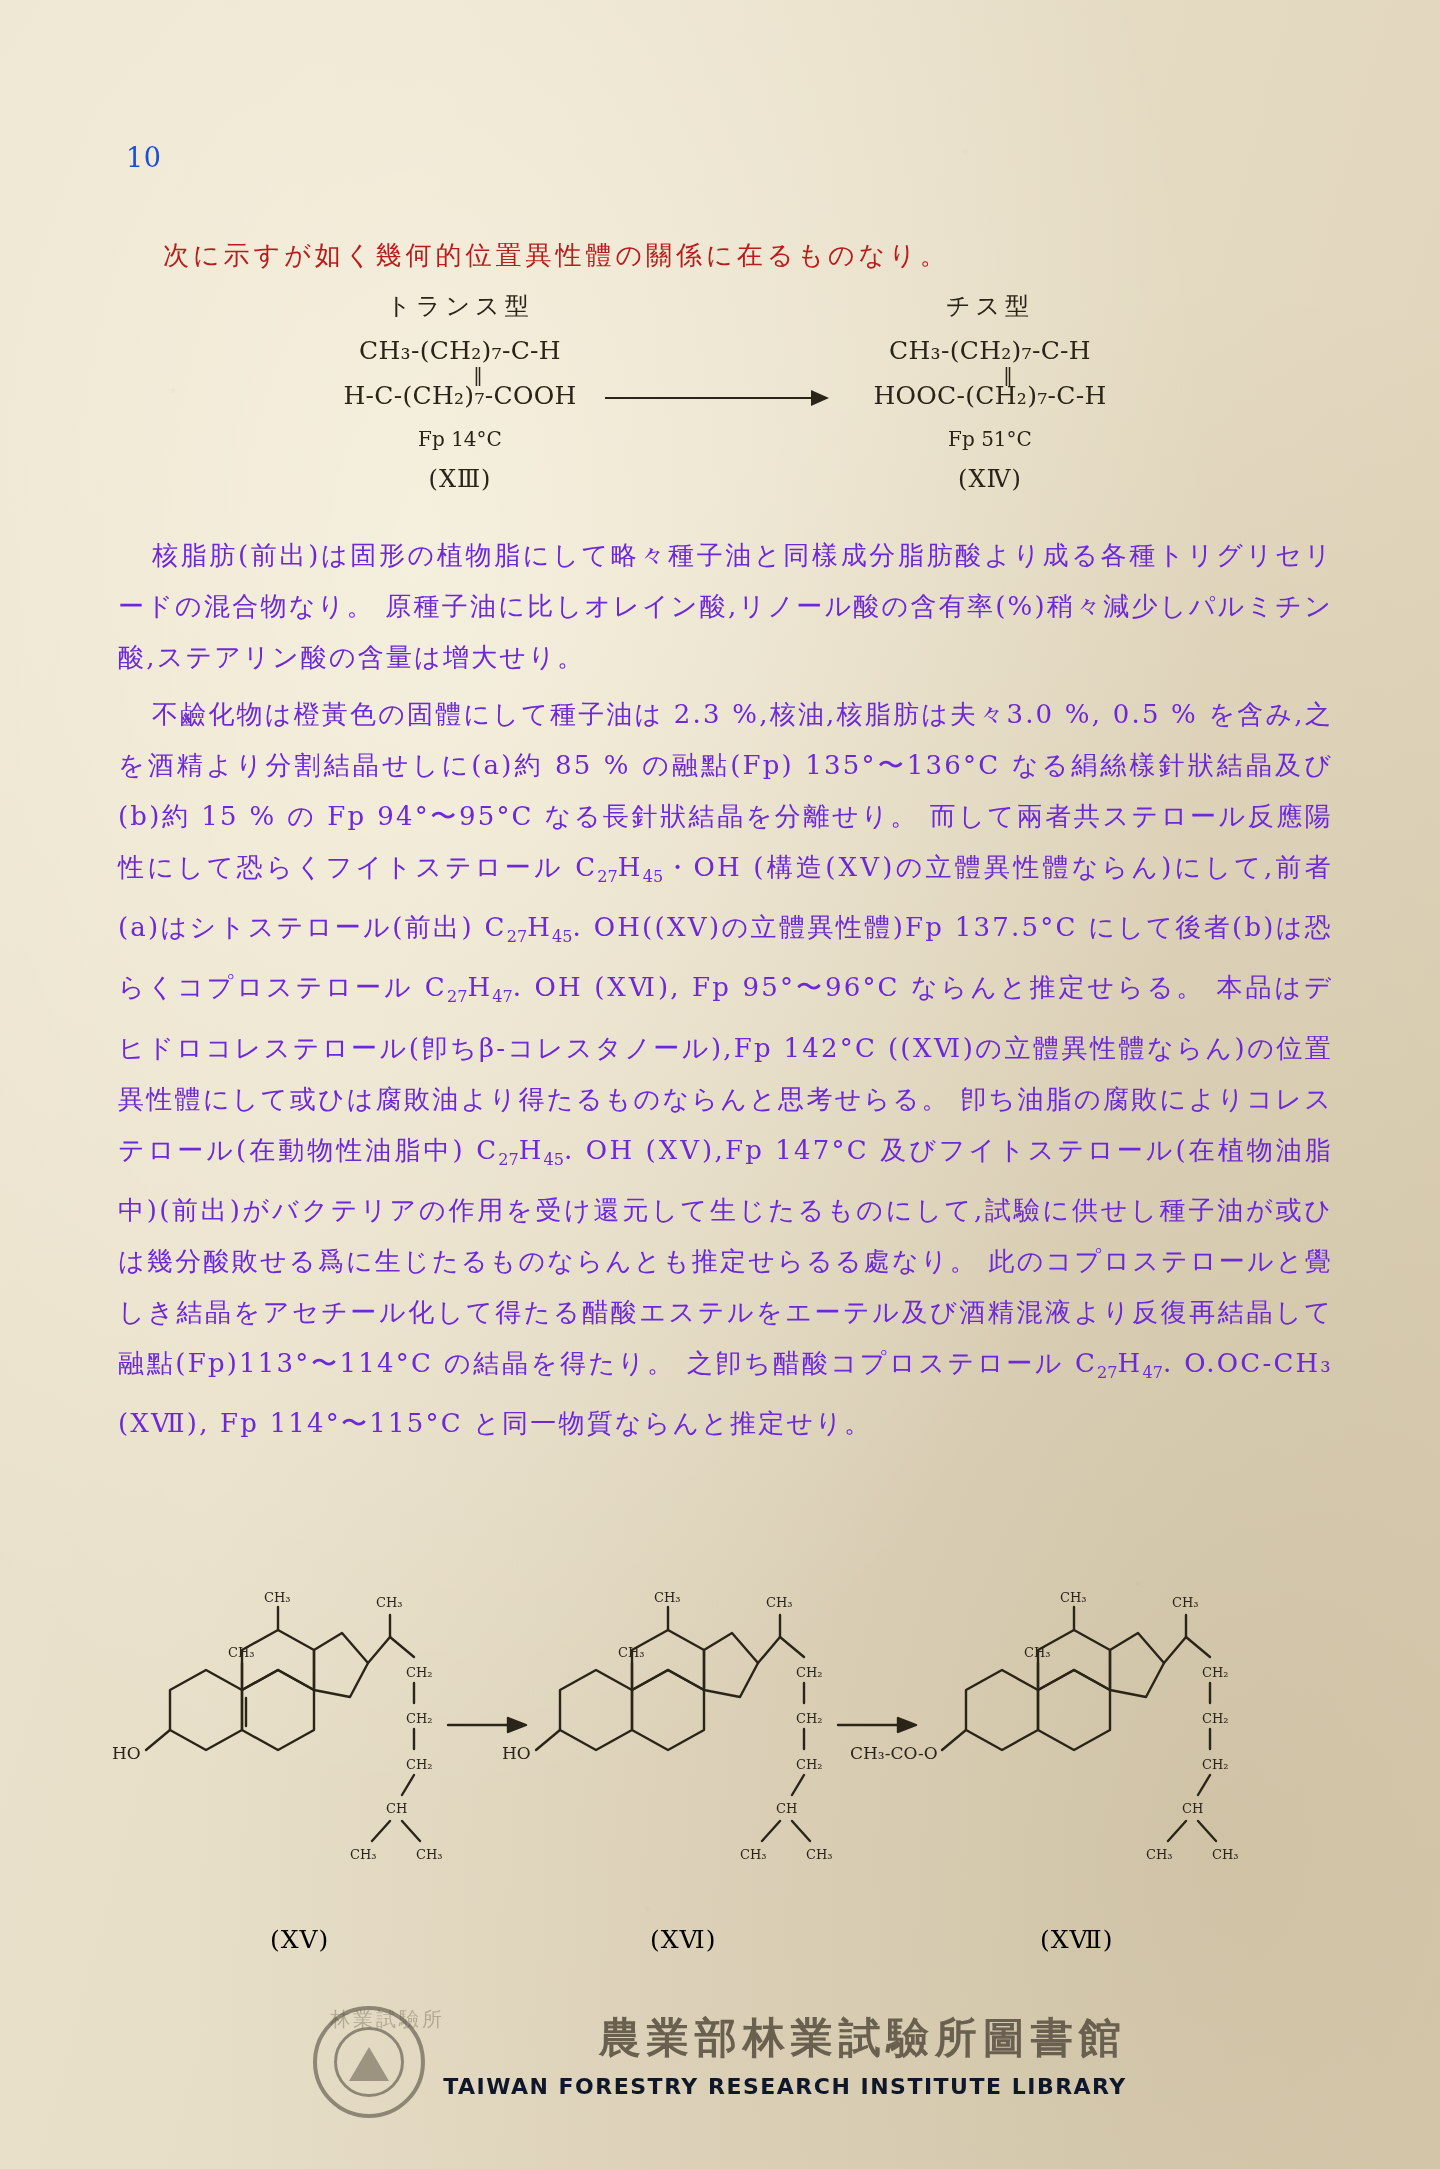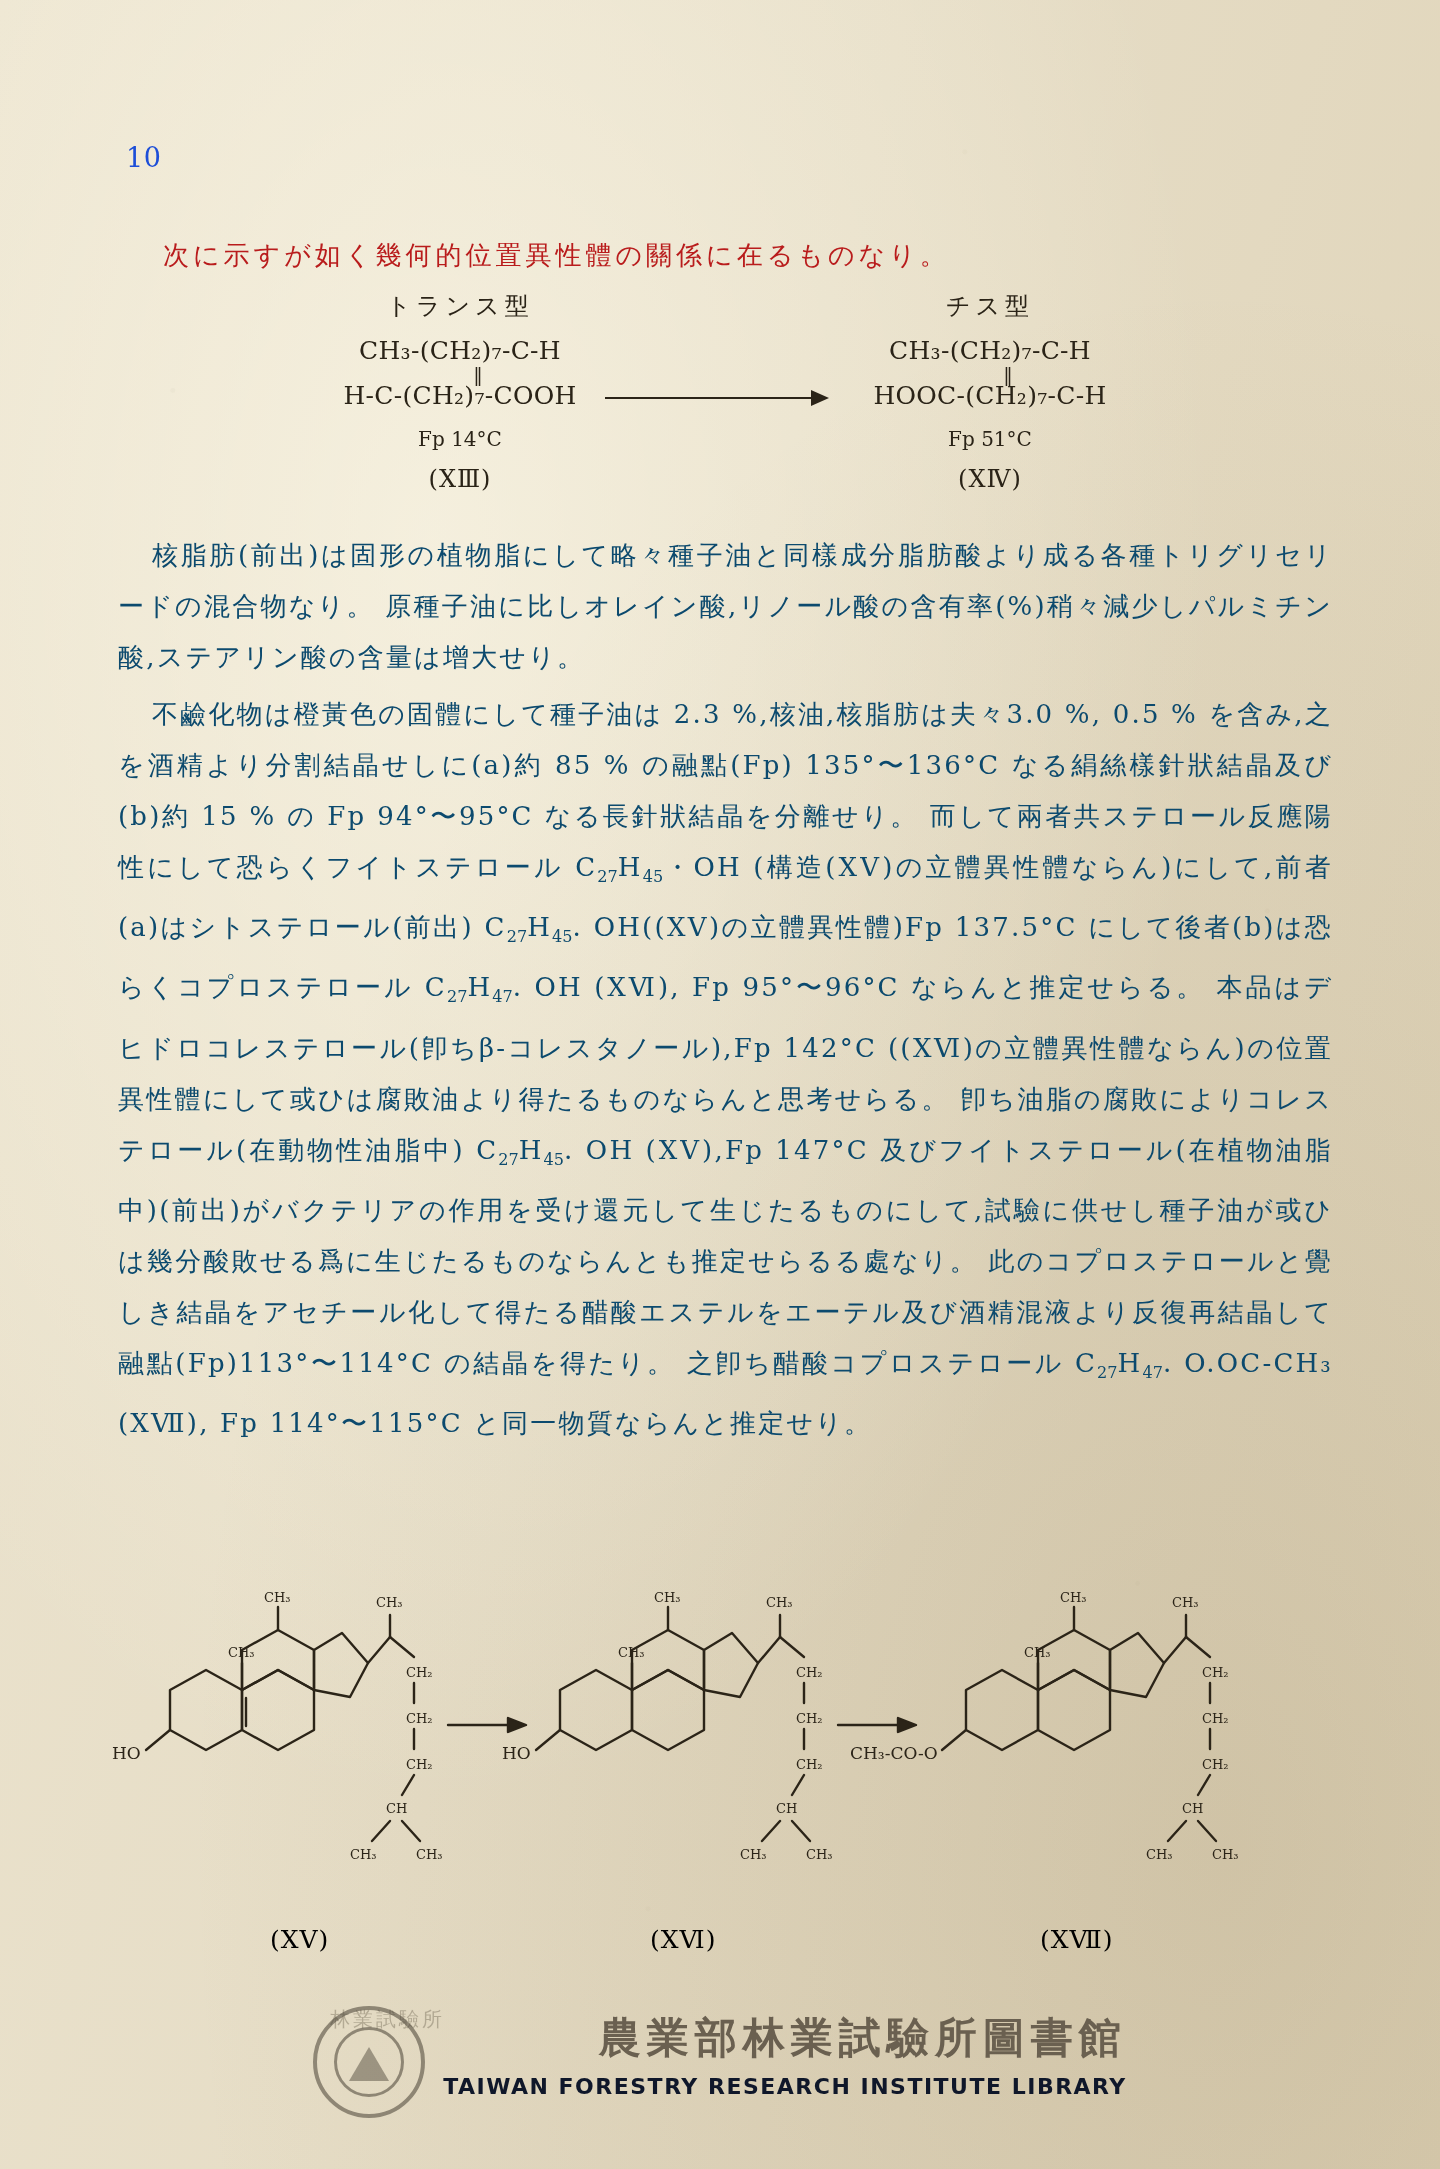--- a/index.html
+++ b/index.html
@@ -131,21 +131,21 @@
     top: 530px;
     width: 1215px;
   }
   .para {
     font-size: 26px;
     line-height: 51px;
     letter-spacing: 2.2px;
     text-align: justify;
     text-align-last: left;
     margin: 0 0 6px 0;
-    color: #0c4a6e;
+    color: #6d28d9;
   }
   .para.indent { text-indent: 34px; }
   .para sub { font-size: .62em; vertical-align: sub; letter-spacing: 0; }
 
   
   .structures {
     position: absolute;
     left: 110px;
     top: 1585px;
     width: 1230px;

